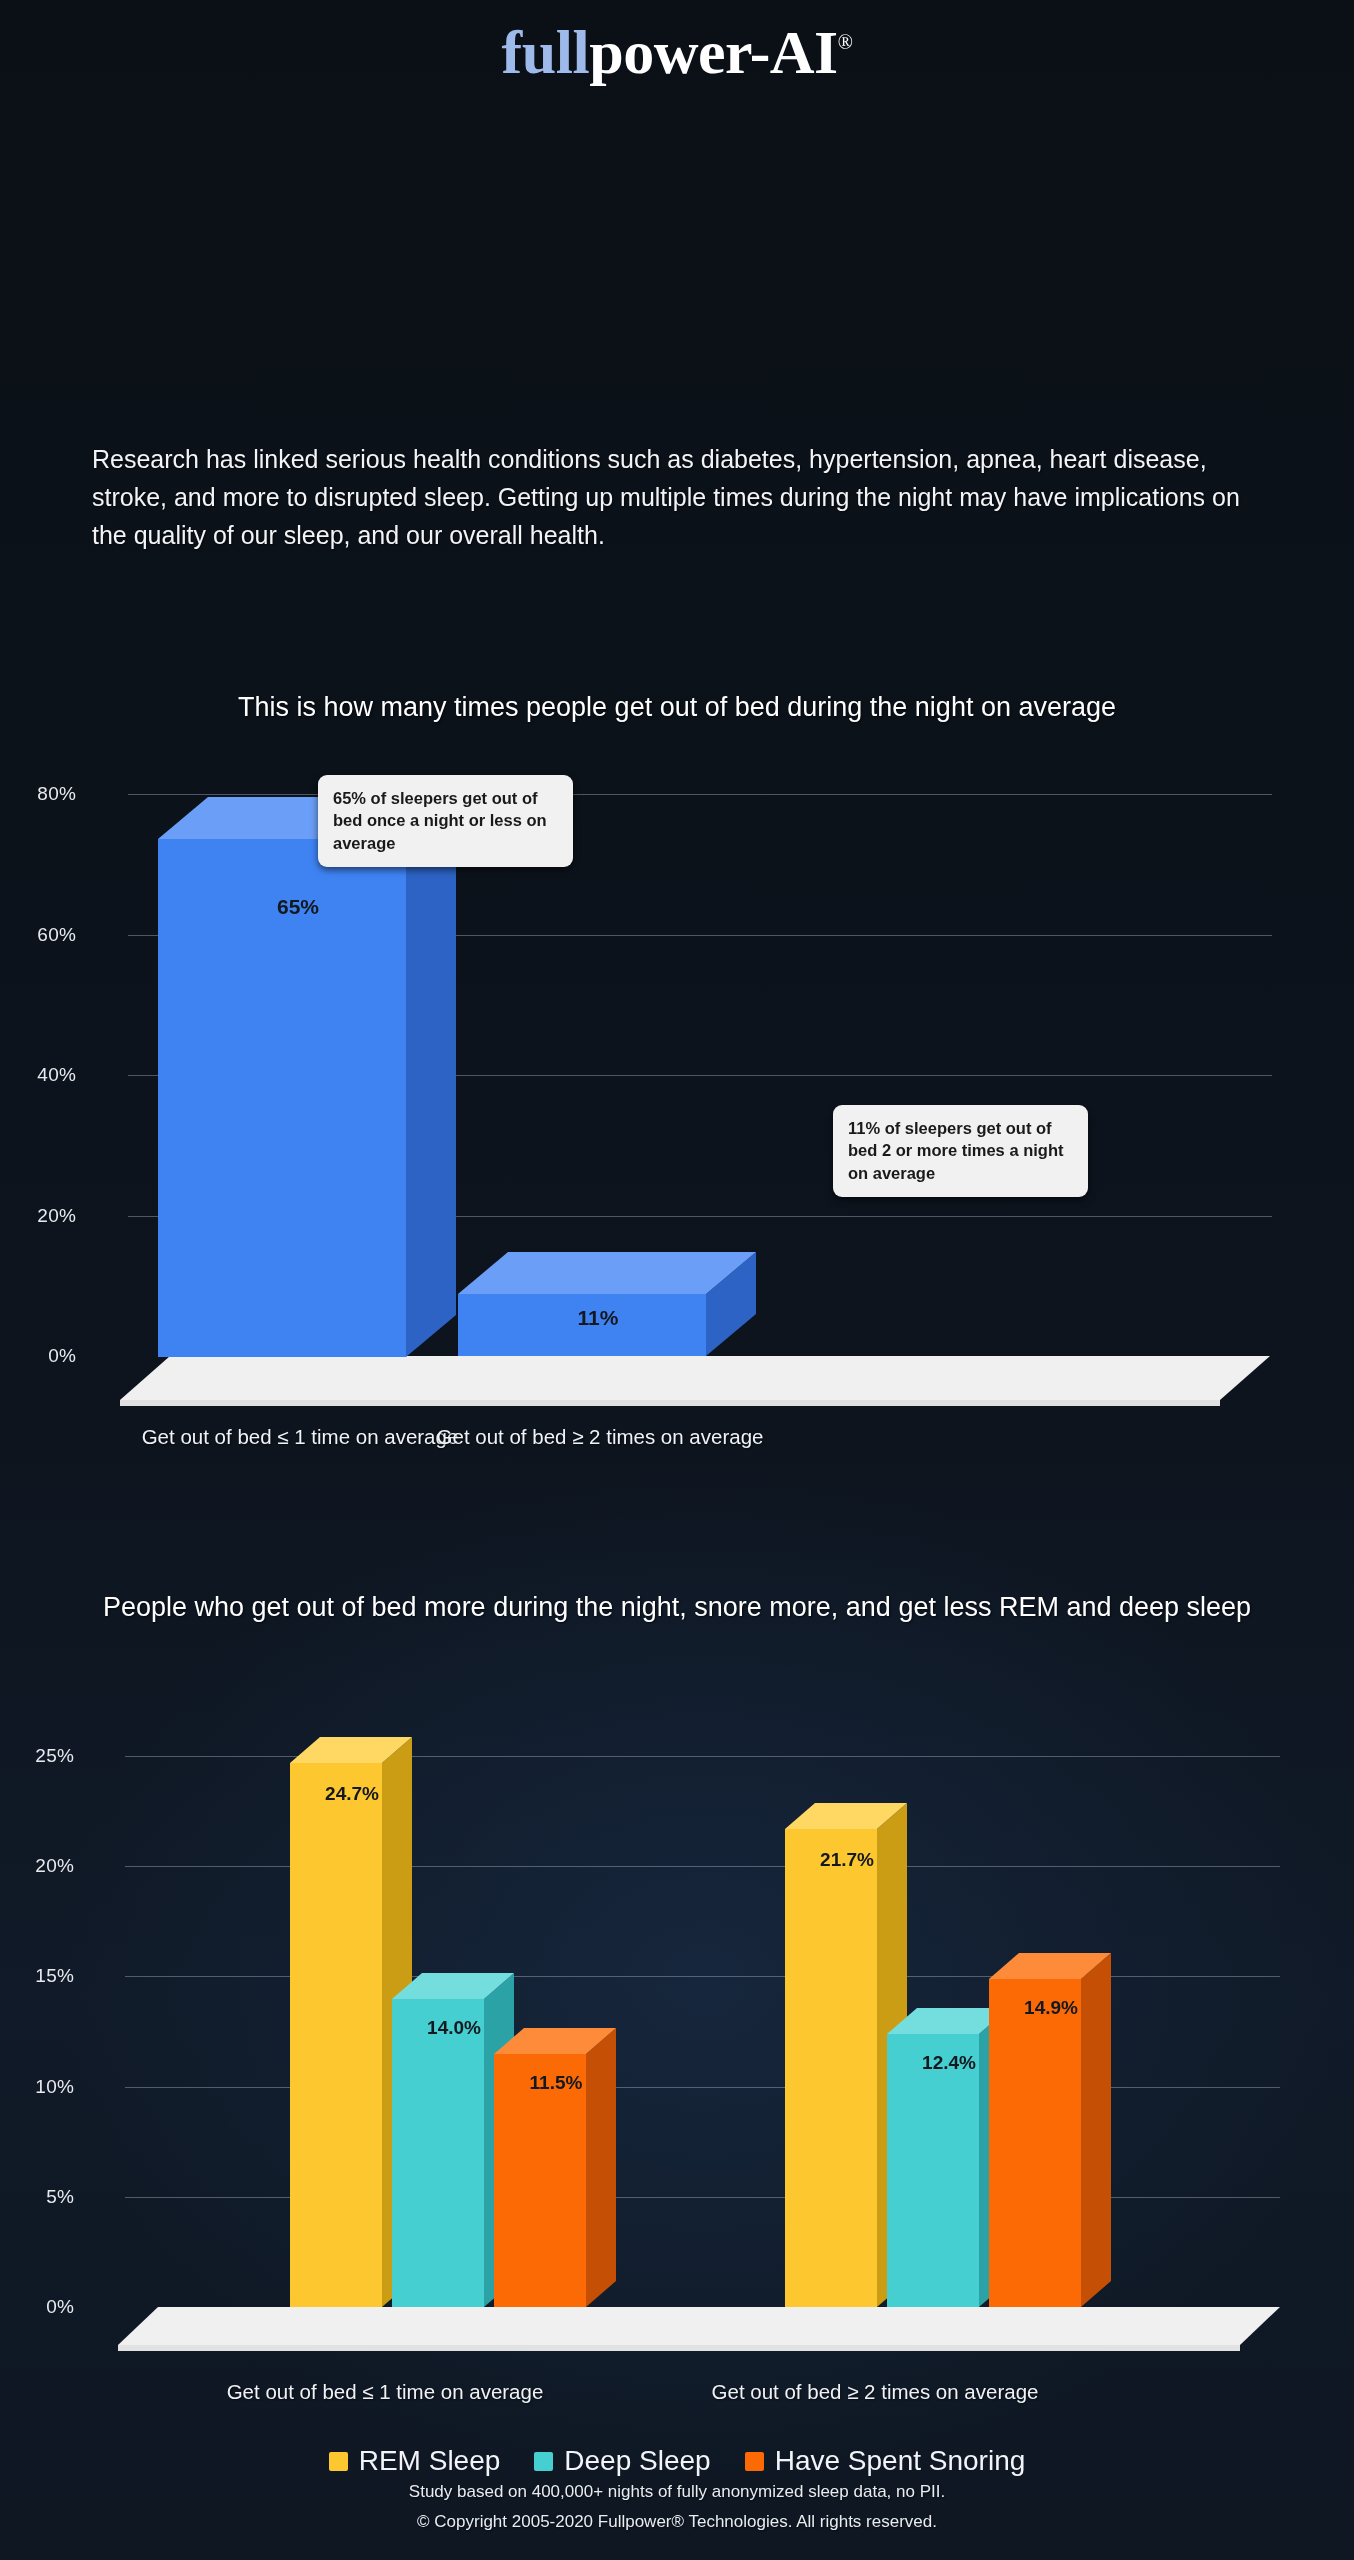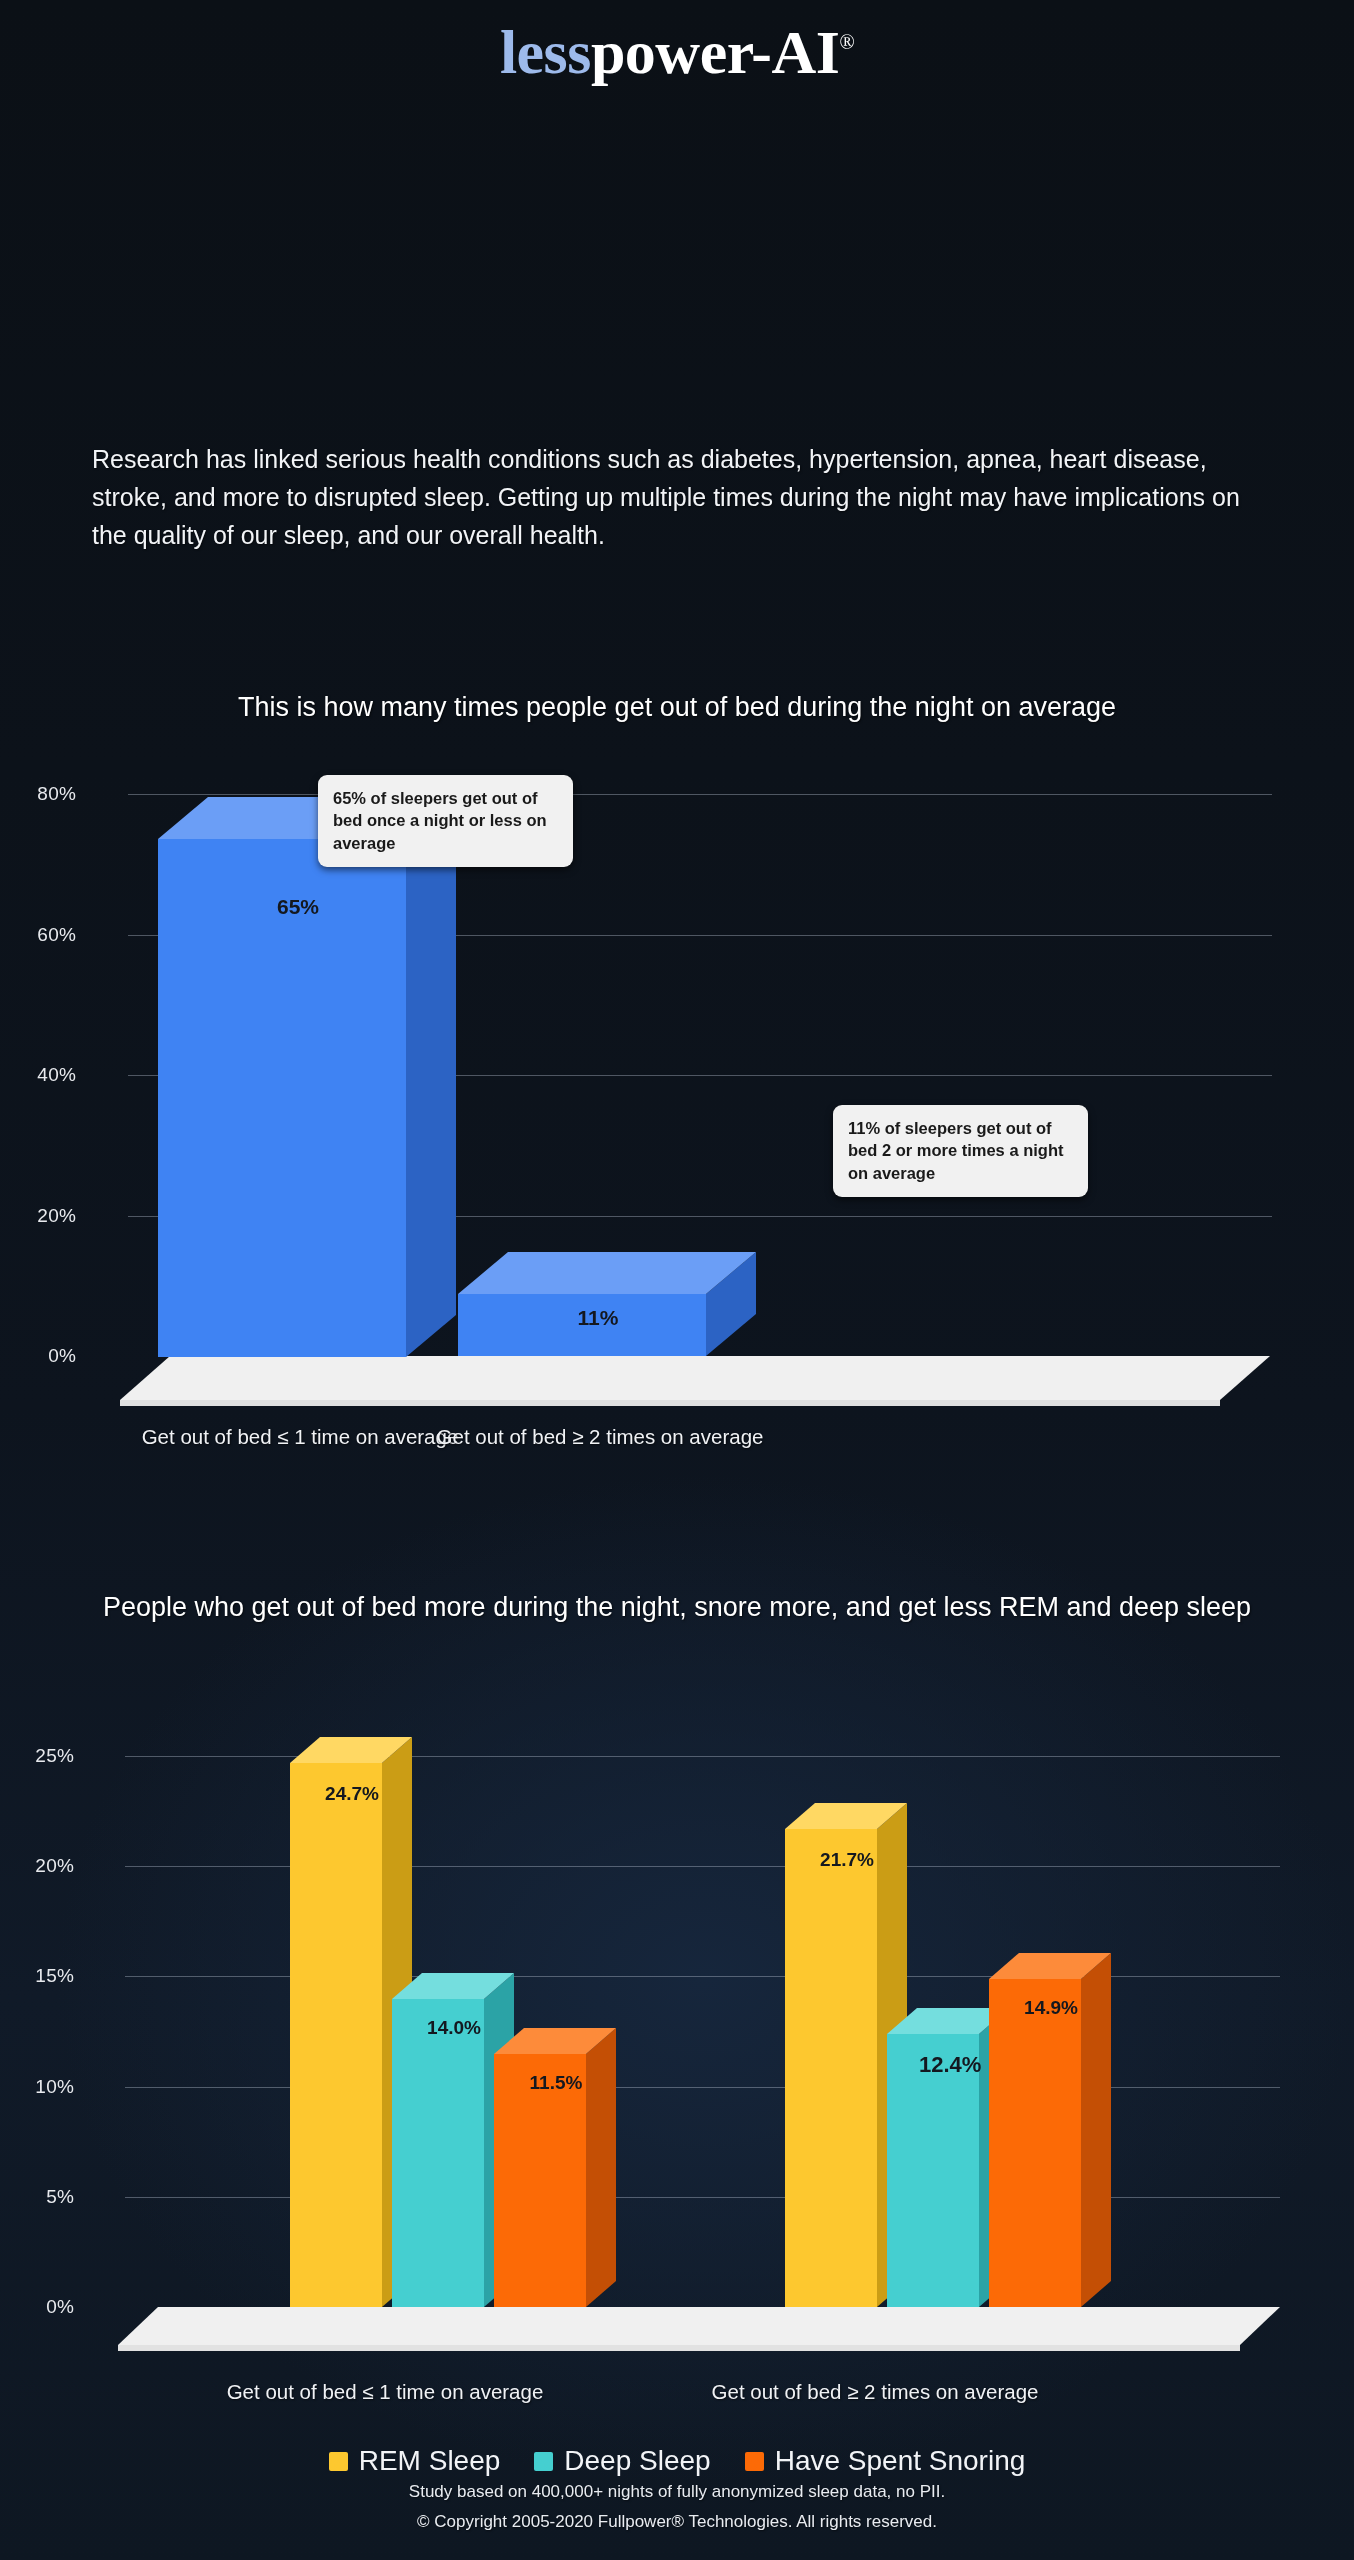--- a/index.html
+++ b/index.html
@@ -120,21 +120,21 @@
     color: #e9ecf1; font-size: 17px; line-height: 1.65;
     text-shadow: 1px 1px 2px rgba(0,0,0,0.5);
   }
 </style>
 </head>
 <body>
 
 <div id="page">
 
   <div class="logo">
-    <span class="lg-full">less</span><span class="lg-power">power-AI</span><span class="lg-reg">®</span>
+    <span class="lg-full">full</span><span class="lg-power">power-AI</span><span class="lg-reg">®</span>
   </div>
 
 
   <div class="intro">Research has linked serious health conditions such as diabetes, hypertension, apnea, heart disease, stroke, and more to disrupted sleep. Getting up multiple times during the night may have implications on the quality of our sleep, and our overall health.</div>
 
   <div class="chart" id="chart1" style="left:0; top:690px; width:1354px; height:770px;">
 
     <div class="chart-title" style="top:0;">This is how many times people get out of bed during the night on average</div>
 
     <div class="gridline" style="left:128px; top:104px;  width:1144px;"></div>
@@ -243,21 +243,21 @@
       </svg>
       <div class="vlabel" style="top:48px; width:92px; font-size:19px;">21.7%</div>
     </div>
 
     <div class="bar" style="left:887px; top:416px; width:92px; height:340px;">
       <svg width="130" height="340" style="display:block; overflow:visible;">
         <polygon points="92,28 122,2 122,275 92,301" fill="#2ba3a6"></polygon>
         <polygon points="0,28 30,2 122,2 92,28" fill="#74dede"></polygon>
         <rect x="0" y="28" width="92" height="273" fill="#45cfd0"></rect>
       </svg>
-      <div class="vlabel" style="top:46px; width:92px; font-size:22px;">12.4%</div>
+      <div class="vlabel" style="top:46px; width:92px; font-size:19px;">12.4%</div>
     </div>
 
     <div class="bar" style="left:989px; top:361px; width:92px; height:400px;">
       <svg width="130" height="400" style="display:block; overflow:visible;">
         <polygon points="92,28 122,2 122,330 92,356" fill="#c44f05"></polygon>
         <polygon points="0,28 30,2 122,2 92,28" fill="#fd8b3a"></polygon>
         <rect x="0" y="28" width="92" height="328" fill="#fc6a06"></rect>
       </svg>
       <div class="vlabel" style="top:46px; width:92px; font-size:19px;">14.9%</div>
     </div>

